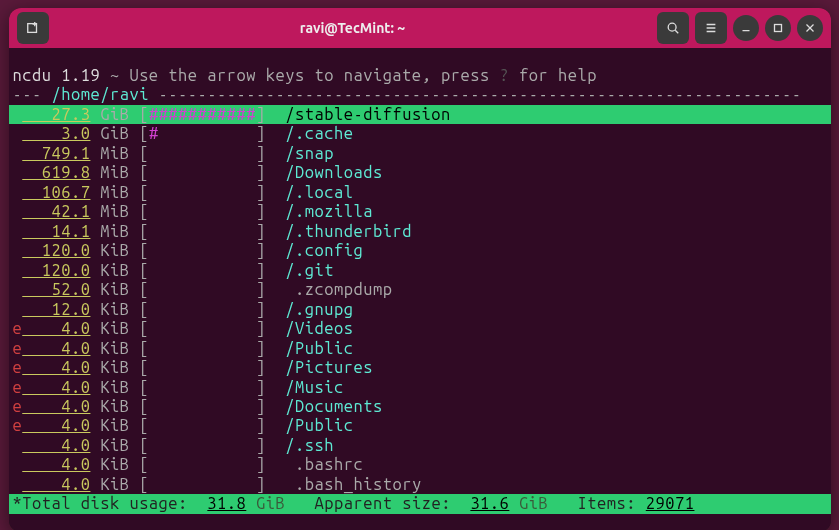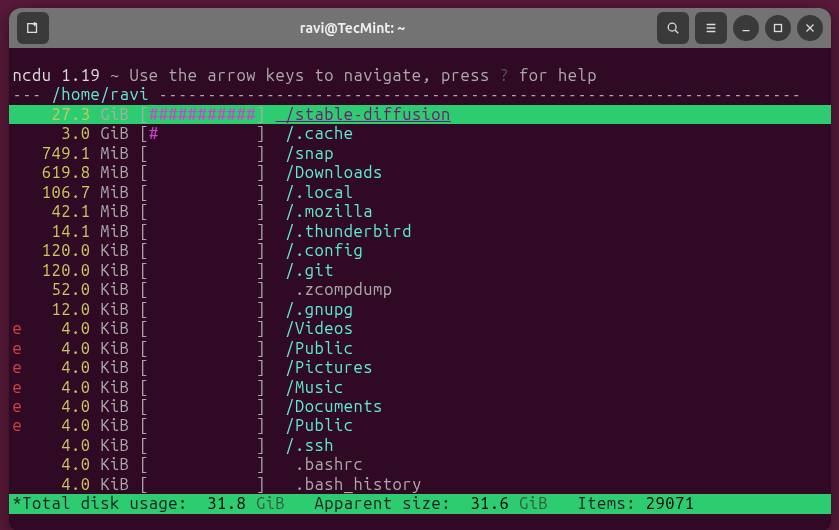--- a/index.html
+++ b/index.html
@@ -13,21 +13,21 @@
       padding: 8px;
     }
     .window {
       width: 822px;
       background: #1c1c1c;
       border-radius: 12px;
       overflow: hidden;
       box-shadow: 0 4px 20px rgba(0,0,0,0.5);
     }
     .titlebar {
-      background: #737373;
+      background: #be185d;
       height: 40px;
       display: flex;
       align-items: center;
       padding: 12px 8px;
       gap: 8px;
     }
     .titlebar-left, .titlebar-right {
       display: flex;
       gap: 6px;
       align-items: center;
@@ -64,27 +64,27 @@
       color: #ddd;
       line-height: 1.18;
       letter-spacing: 0.5px;
       font-size: 16.5px;
     }
     .line {
       white-space: pre;
       padding: 0 4px;
     }
     .hint { background: #300a24; }
-    .yellow { color: #c9c95e; }
+    .yellow { color: #c9c95e; text-decoration: underline; }
     .grey { color: #aaa; }
     .teal { color: #5eead4; }
     .magenta { color: #d040d0; }
     .red { color: #d04040; }
     .q { color: #555; }
-    .sel .teal { color: #701a75; text-decoration: underline; }
+    .sel .teal { color: #000000; }
     .sel { background: #2ecc71; color: #0a3a0a; }
     .footer { background: #2ecc71; color: #222; }
     .footer .yellow { color: #000000; }
     .footer .grey { color: #3a5a3a; }
     .dashfill { color: #aaa; }
   </style>
 </head>
 <body>
 
 <div class="window">

